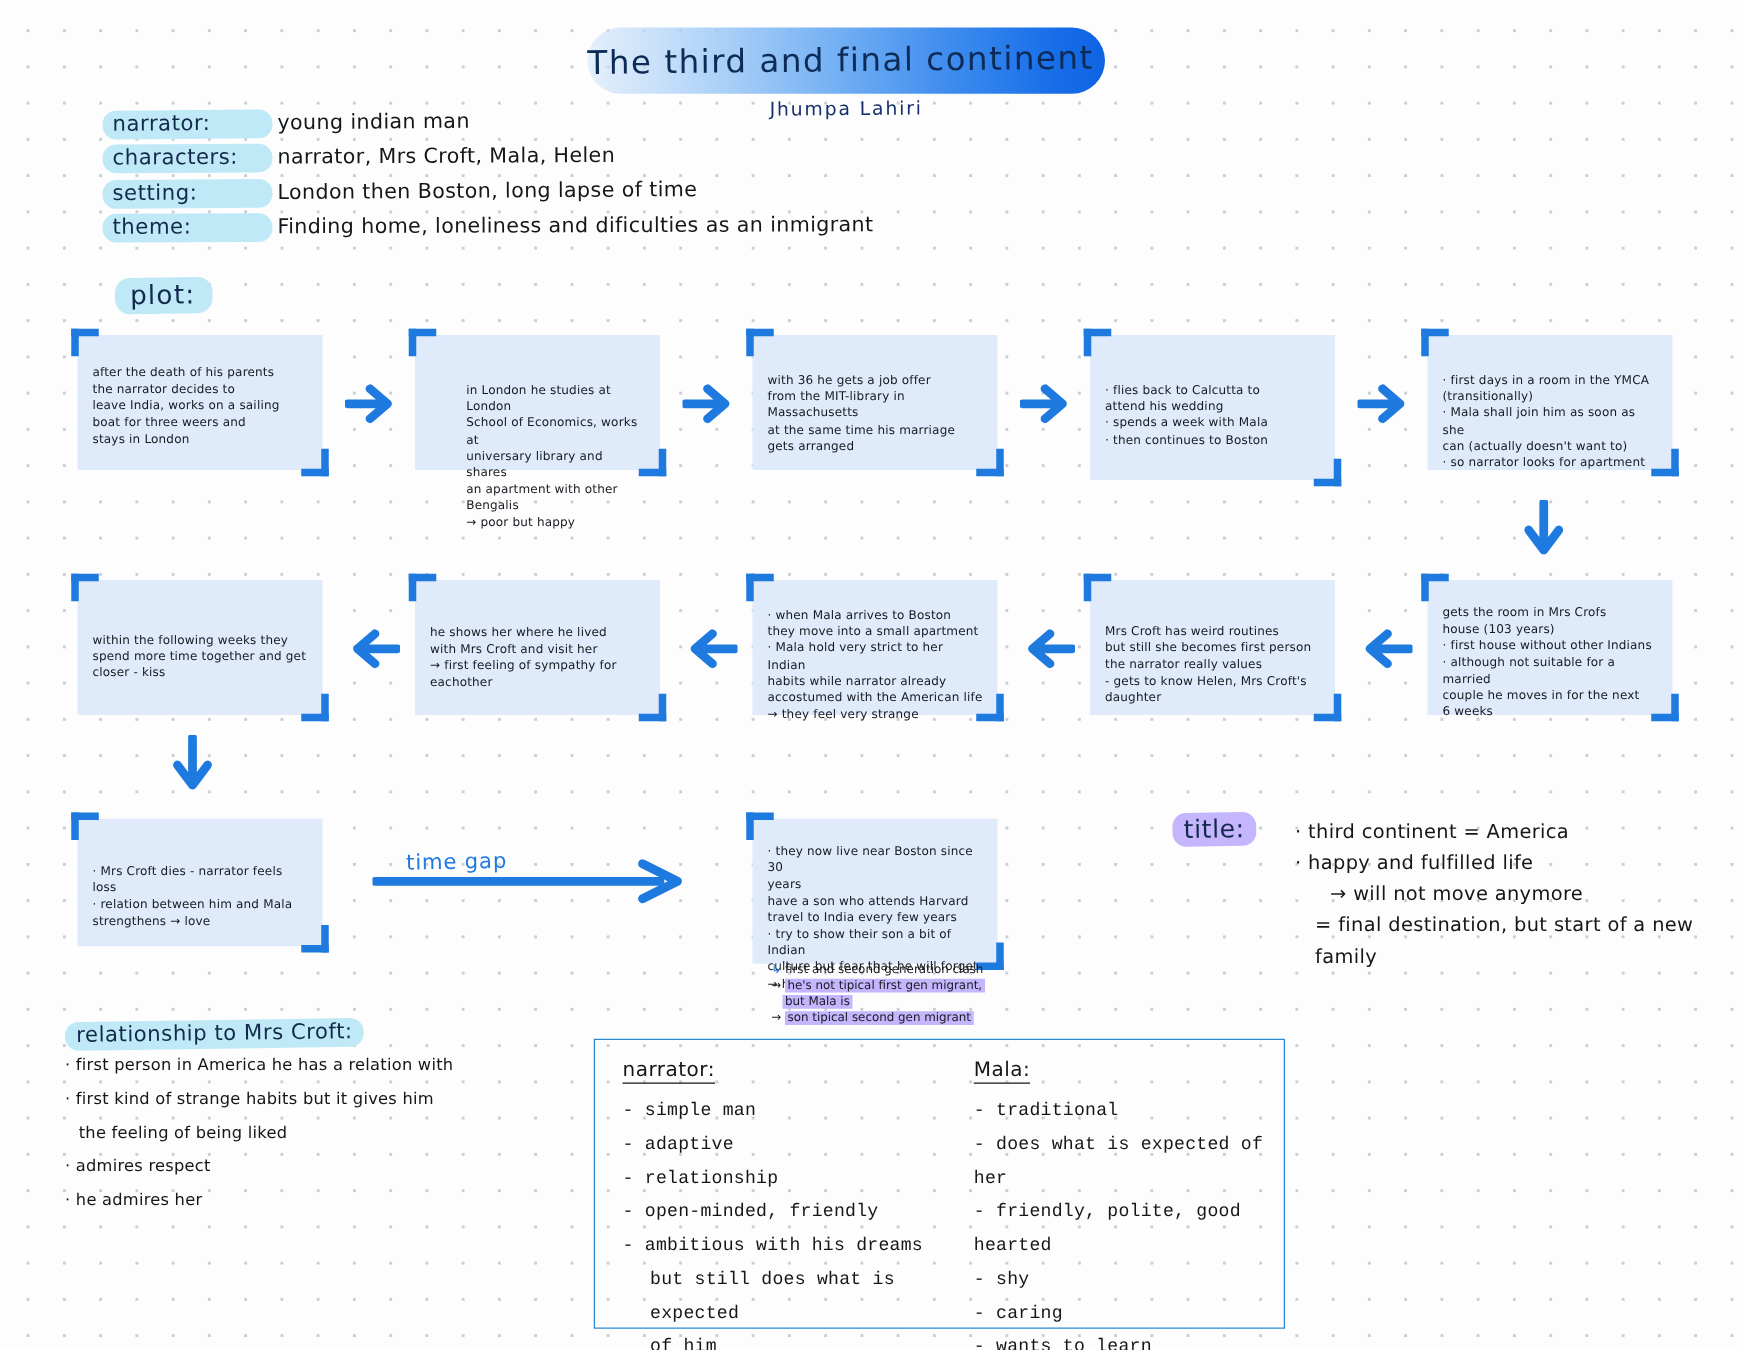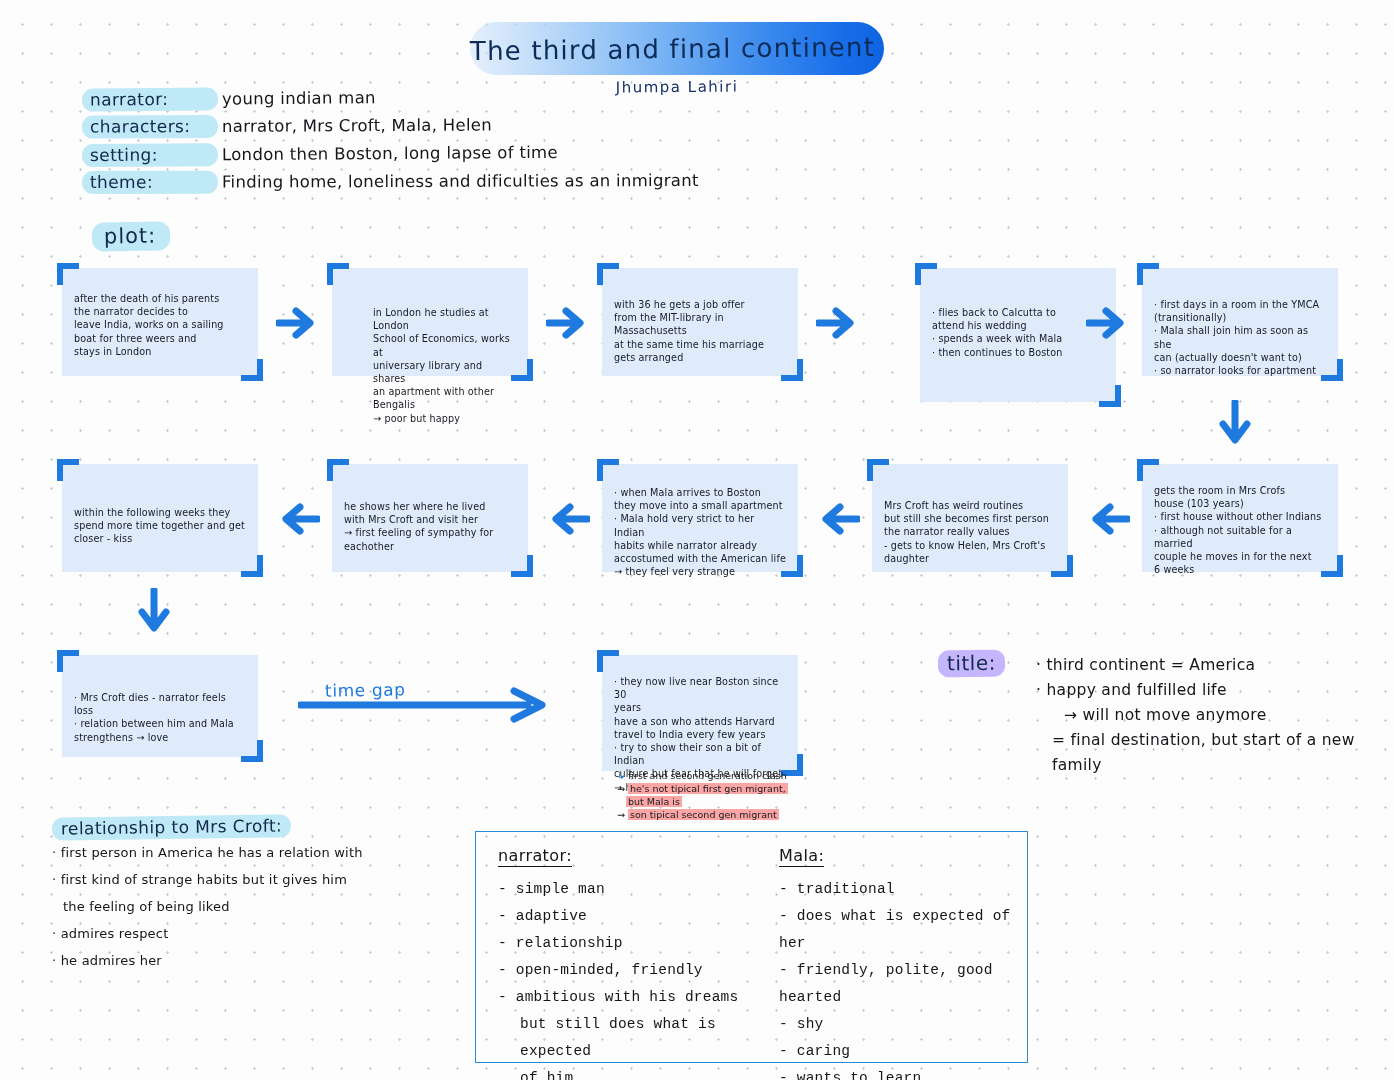--- a/index.html
+++ b/index.html
@@ -89,21 +89,21 @@
   
   #time-gap-label {
     position:absolute; left:325px; top:680px;
     font-size:17px; color:#1f7ae0; letter-spacing:0.6px;
     transform: rotate(-1deg);
   }
 
   
   #gen-notes { position:absolute; left:617px; top:769px; width:260px; }
   .gen-line { font-size:9.5px; line-height:13px; color:#161a20; }
-  .hl { background:#fca5a5; padding:0 2px; }
+  .hl { background:#c4b5fd; padding:0 2px; }
 
   
   #title-section { position:absolute; left:938px; top:650px; width:430px; }
   #title-section .hd {
     display:inline-block; font-size:20px; color:#13294b;
     background:#c4b5fd; border-radius:11px; padding:1px 9px 2px 9px;
     letter-spacing:0.5px; transform:rotate(-0.8deg);
   }
   #title-section .lines { position:absolute; left:98px; top:3px; width:340px; }
   #title-section .ln { font-size:15.5px; line-height:25px; color:#14161a; letter-spacing:0.3px; }
@@ -188,21 +188,21 @@
 <div class="pbox" style="left:602px; top:268px; width:196px; height:108px;">
   <span class="corner tl"></span>
   <span class="corner br"></span>
   <div class="txt" style="margin-top:20px;">with 36  he gets a job offer
 from the MIT-library in
 Massachusetts
 at the same time his marriage
 gets arranged</div>
 </div>
 
-<div class="pbox" style="left:920px; top:268px; width:196px; height:134px;">
+<div class="pbox" style="left:872px; top:268px; width:196px; height:116px;">
   <span class="corner tl"></span>
   <span class="corner br"></span>
   <div class="txt" style="margin-top:28px;">· flies back to Calcutta to
   attend his wedding
 · spends a week with Mala
 · then continues to Boston</div>
 </div>
 
 <div class="pbox" style="left:1142px; top:268px; width:196px; height:108px;">
   <span class="corner tl"></span>

